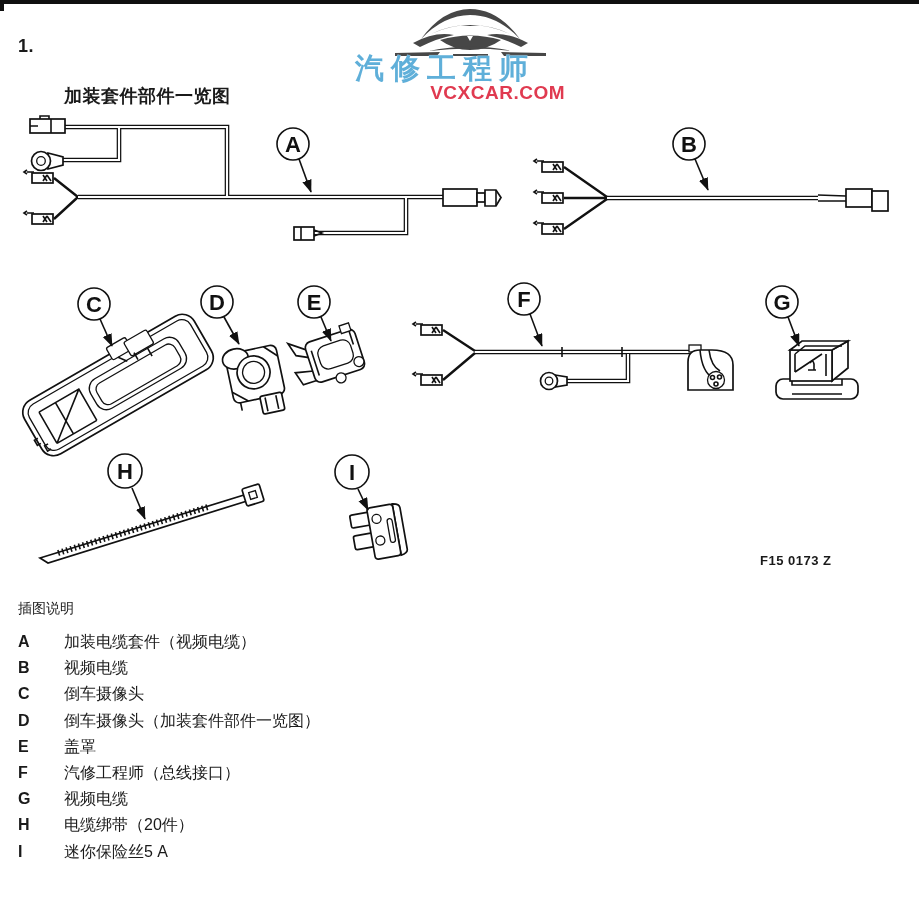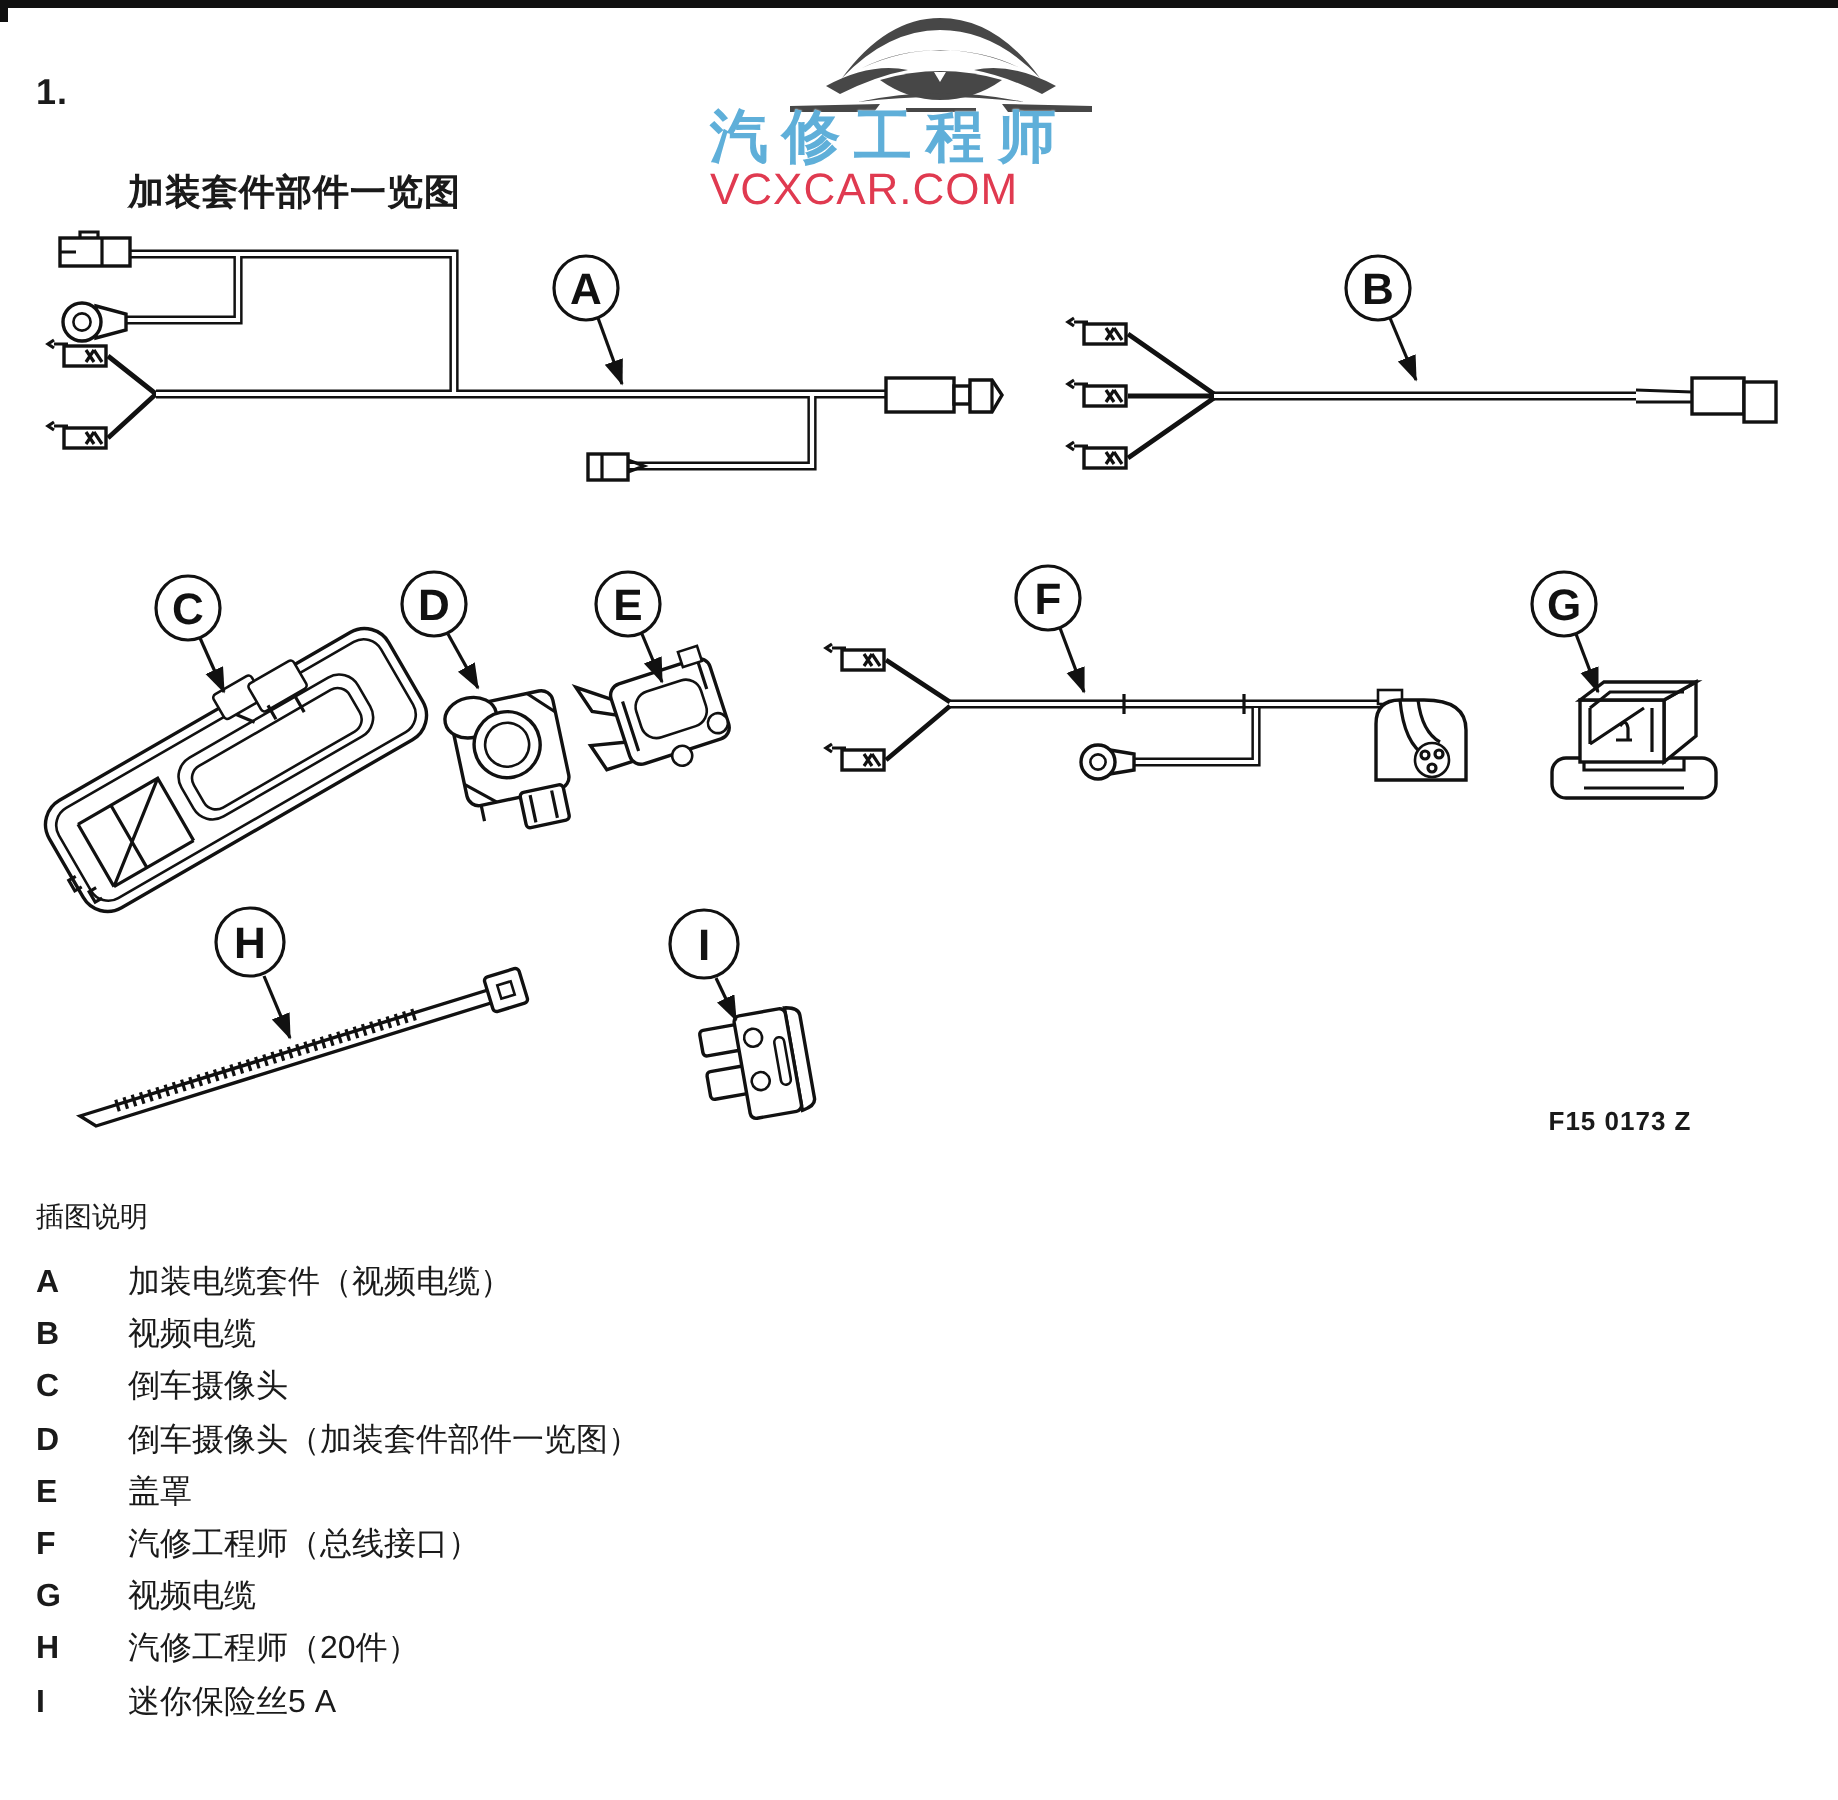--- a/index.html
+++ b/index.html
@@ -12,36 +12,36 @@
 
   
   .title-row{position:absolute;top:36px;left:18px;width:500px;font-weight:bold;font-size:18px;letter-spacing:.5px;}
   .title-num{position:absolute;left:0;top:0;}
   .title-text{position:absolute;left:46px;top:0;margin-top:48px;}
 
   
   .wm-car{position:absolute;left:393px;top:5px;width:155px;height:52px;}
   .wm-name{position:absolute;left:355px;top:49px;width:210px;text-align:left;
     font-size:29px;font-weight:bold;color:#5fafd9;letter-spacing:7px;text-shadow:0 0 1px #ffffff;}
-  .wm-site{position:absolute;left:355px;top:82px;width:210px;text-align:left;
-    font-size:22px;font-weight:normal;color:#e03a50;letter-spacing:.5px;}
+  .wm-site{position:absolute;left:355px;top:82px;width:210px;text-align:right;
+    font-size:19px;font-weight:bold;color:#e03a50;letter-spacing:.5px;}
 
   
   .diagram{position:absolute;left:0;top:0;width:919px;height:590px;}
   .cbl{stroke:#111;stroke-width:4.6;fill:none;}
   .cblw{stroke:#fff;stroke-width:2.1;fill:none;}
   .ln{stroke:#111;stroke-width:2.4;fill:none;}
   .thin{stroke:#111;stroke-width:1.6;fill:none;}
   .shape{fill:#fff;stroke:#111;stroke-width:1.7;}
   .shape2{fill:#fff;stroke:#111;stroke-width:1.3;}
   .lblc{fill:#fff;stroke:#111;stroke-width:1.6;}
   .lbl{font-family:"Liberation Sans",sans-serif;font-weight:bold;font-size:22px;fill:#111;text-anchor:middle;}
   .ldr{stroke:#111;stroke-width:1.6;fill:none;}
 
-  .figure-code{position:absolute;left:760px;top:553px;width:100px;text-align:center;
+  .figure-code{position:absolute;left:760px;top:553px;width:100px;text-align:left;
     font-size:13px;font-weight:600;letter-spacing:.5px;}
 
   
   .legend-heading{position:absolute;left:18px;top:600px;font-size:14px;font-weight:normal;}
   .legend{position:absolute;left:18px;top:629px;width:600px;}
   .legend-row{height:26.2px;line-height:26.2px;font-size:16px;display:flex;}
   .legend-key{width:46px;font-weight:bold;}
   .legend-desc{flex:1;}
 </style>
 </head>
@@ -289,19 +289,19 @@
   <div class="legend-row">
     <span class="legend-key">F</span>
     <span class="legend-desc">汽修工程师（总线接口）</span>
   </div>
   <div class="legend-row">
     <span class="legend-key">G</span>
     <span class="legend-desc">视频电缆</span>
   </div>
   <div class="legend-row">
     <span class="legend-key">H</span>
-    <span class="legend-desc">汽修工程师（20件）</span>
+    <span class="legend-desc">电缆绑带（20件）</span>
   </div>
   <div class="legend-row">
     <span class="legend-key">I</span>
     <span class="legend-desc">迷你保险丝5 A</span>
   </div>
 </div>
 
 </body></html>

